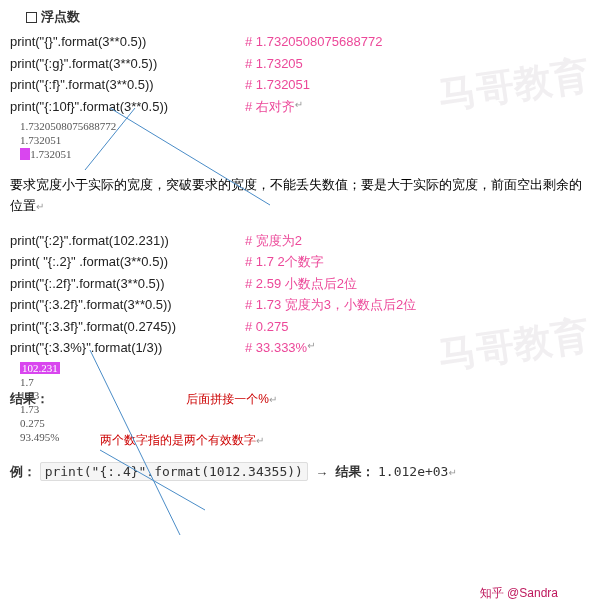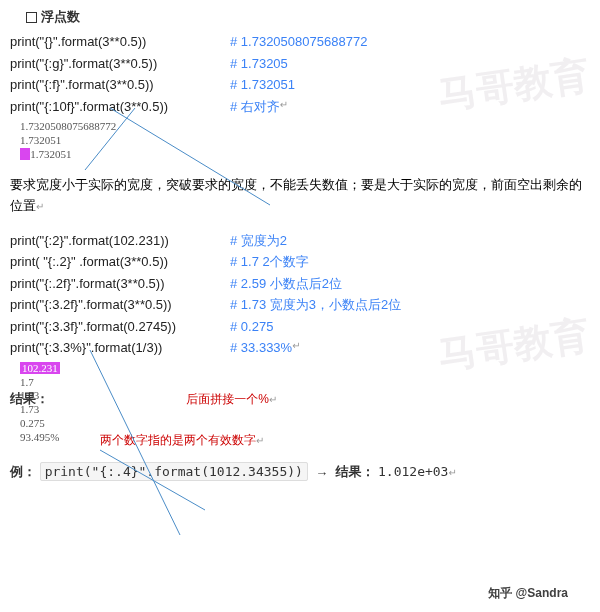--- a/index.html
+++ b/index.html
@@ -1,26 +1,26 @@
 <!DOCTYPE html>
 <html><head>
 <meta charset="utf-8">
 <style>
 body{margin:0;font-family:"Microsoft YaHei",Arial,sans-serif;font-size:13px;color:#333;background:#fff}
 .page{width:600px;height:612px;position:relative;overflow:hidden;background:#fff}
 .watermark{position:absolute;font-size:38px;color:rgba(200,190,200,0.25);font-weight:bold;transform:rotate(-8deg);pointer-events:none}
 .wm1{top:60px;right:10px}
 .wm2{top:320px;right:10px}
-.wm3{bottom:10px;right:32px;font-size:12px;color:#404040;transform:none;font-weight:bold}
+.wm3{bottom:10px;right:42px;font-size:12px;color:#be185d;transform:none;font-weight:normal}
 .sect{padding:6px 10px 2px}
 .title{font-weight:bold;margin:2px 16px 6px}
 .sq{display:inline-block;width:9px;height:9px;border:1.5px solid #333;margin-right:4px;vertical-align:middle}
 .row{display:flex;margin:2px 0;line-height:1.5}
 .code{width:220px;color:#222}
-.comment{color:#3b82f6;margin-left:0}
+.comment{color:#ec4899;margin-left:15px}
 .out{font-family:Liberation Serif, serif;font-size:11px;color:#555;line-height:1.25;margin:4px 0 2px 10px}
 .sel{background:#d946ef;color:#fff;padding:0 2px}
 .label{font-weight:bold}
 .note{color:#000;font-weight:normal;line-height:1.6;margin:10px 10px 6px}
 .ann{color:#c00;font-size:12px}
 svg.overlay{position:absolute;top:0;left:0;pointer-events:none}
 .inline-code{font-family:Consolas,monospace;background:#f5f5f5;padding:1px 4px;border:1px solid #ddd;border-radius:2px}
 .crlf{color:#999;font-size:10px}
 </style>
 </head>

